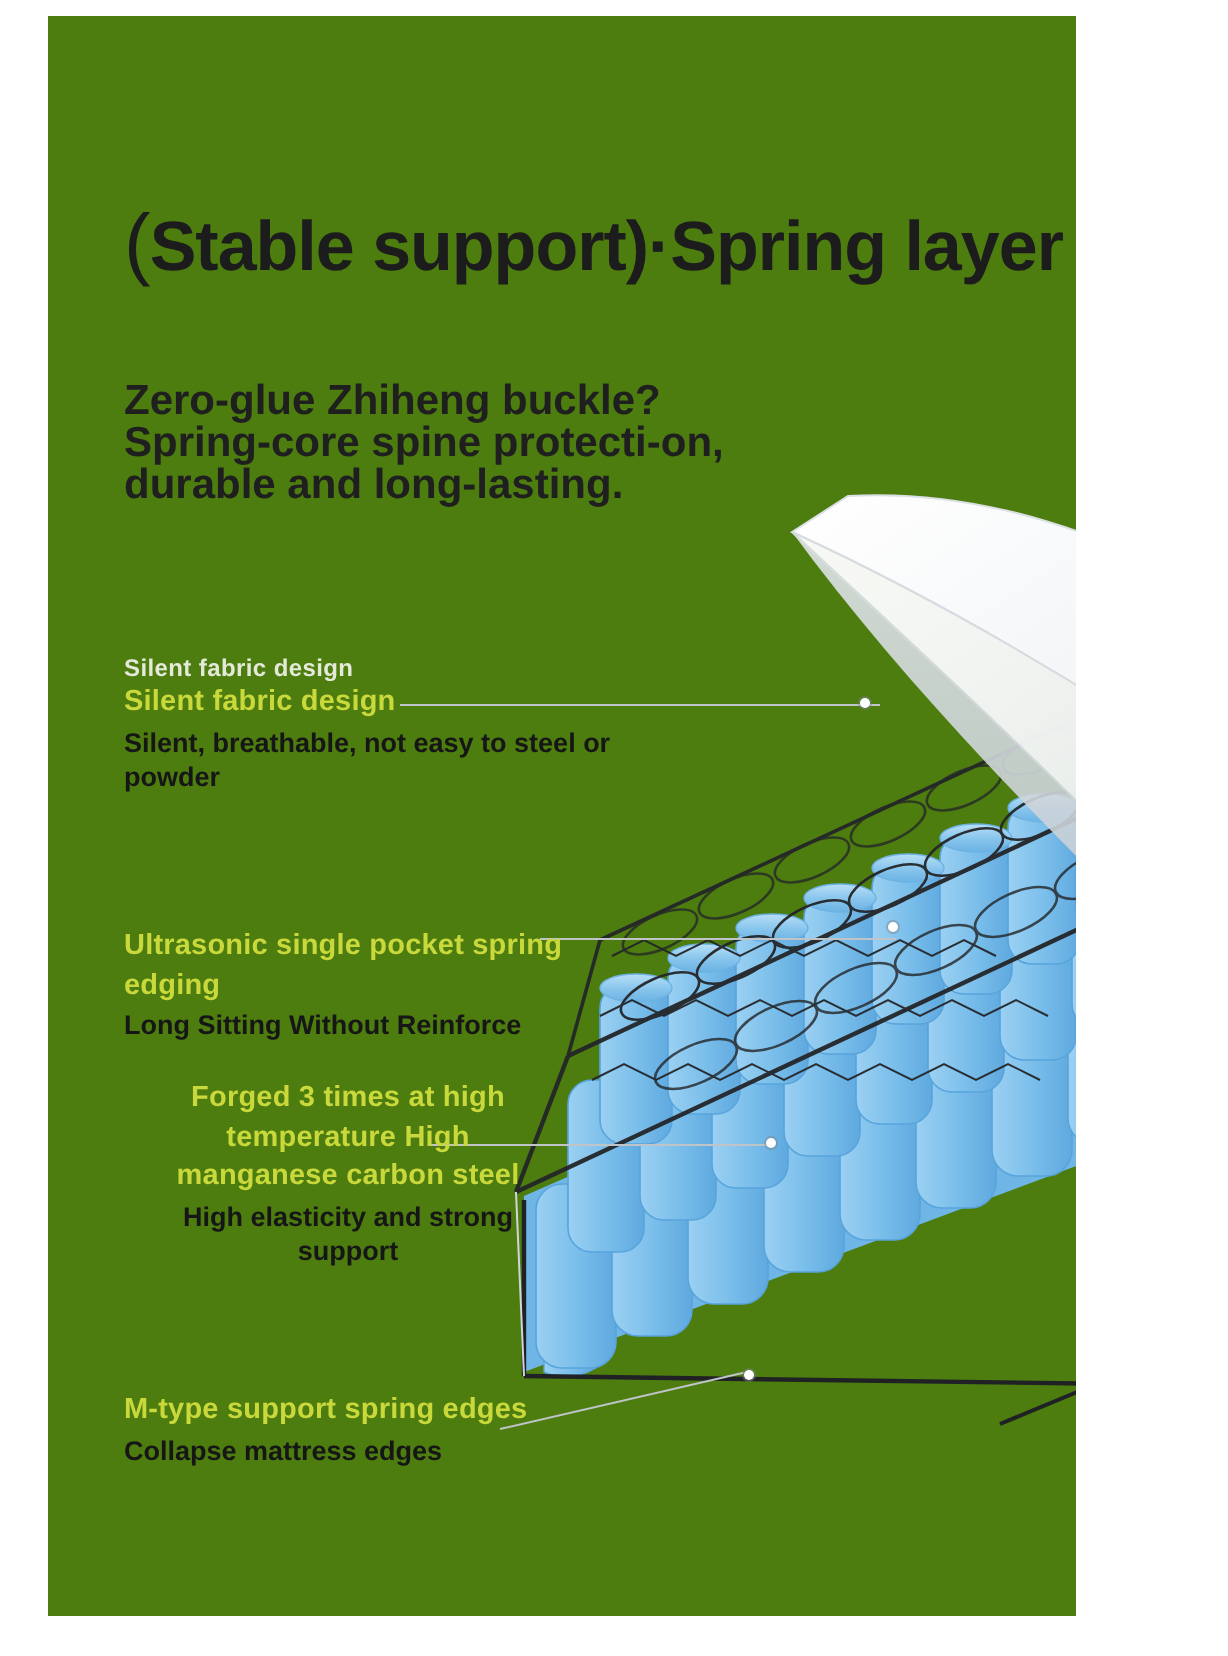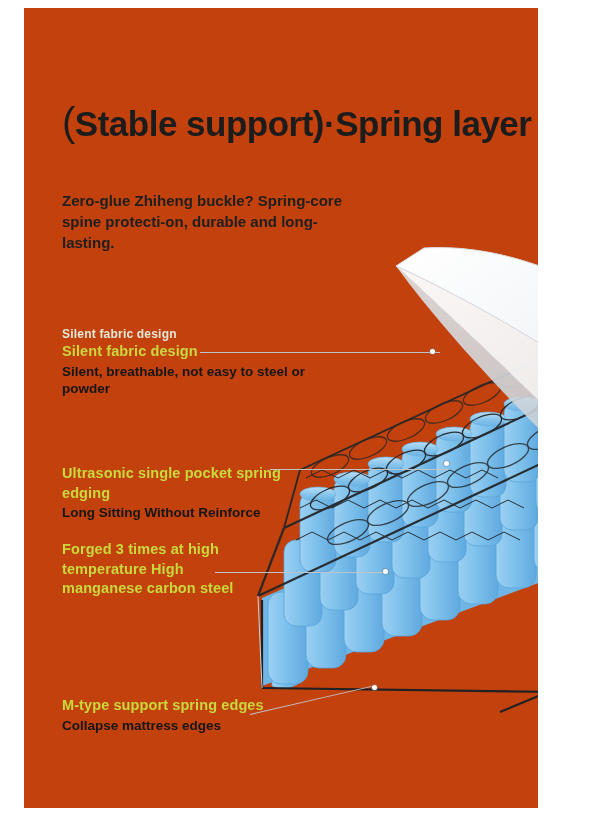--- a/index.html
+++ b/index.html
@@ -10,21 +10,21 @@
   body {
     width: 614px;
     height: 828px;
     overflow: hidden;
     font-family: "Liberation Sans", sans-serif;
   }
   #page {
     position: relative;
     width: 560px;
     height: 828px;
-    background: #c2410c;
+    background: #4d7c0f;
     overflow: hidden;
   }
   
   .edge-top {
     position: absolute;
     left: 0; top: 0;
     width: 614px; height: 8px;
     background: #ffffff;
   }
   .edge-left {
@@ -61,21 +61,21 @@
   .headline .bracket {
     font-weight: 300;
     font-size: 40px;
     color: #1c1c1c;
   }
   .subhead {
     position: absolute;
     left: 62px;
     top: 190px;
     width: 300px;
-    font-size: 15px;
+    font-size: 21px;
     font-weight: bold;
     line-height: 21px;
     color: #1f1f1f;
   }
 
   
   .art {
     position: absolute;
     left: 0;
     top: 0;
@@ -97,21 +97,21 @@
   }
   .callout .desc {
     color: #161616;
     font-size: 13.5px;
     font-weight: bold;
     line-height: 17.5px;
     margin-top: 1px;
   }
   .callout.c1 { left: 62px; top: 342px; width: 250px; }
   .callout.c2 { left: 62px; top: 464px; width: 230px; }
-  .callout.c3 { left: 62px; top: 540px; width: 200px; }
+  .callout.c3 { left: 74px; top: 540px; width: 200px; text-align: center; }
   .callout.c4 { left: 62px; top: 696px; width: 215px; }
 
   
   .ghost {
     position: absolute;
     left: 62px;
     top: 327px;
     font-size: 12px;
     font-weight: bold;
     color: #e4e9d8;
@@ -338,20 +338,21 @@
     <div class="desc">Silent, breathable, not easy to steel or powder</div>
   </div>
 
   <div class="callout c2">
     <div class="title">Ultrasonic single pocket spring edging</div>
     <div class="desc">Long Sitting Without Reinforce</div>
   </div>
 
   <div class="callout c3">
     <div class="title">Forged 3 times at high temperature High manganese carbon steel</div>
+    <div class="desc">High elasticity and strong support</div>
   </div>
 
   <div class="callout c4">
     <div class="title">M-type support spring edges</div>
     <div class="desc">Collapse mattress edges</div>
   </div>
 
 </div>
 
 </body></html>

